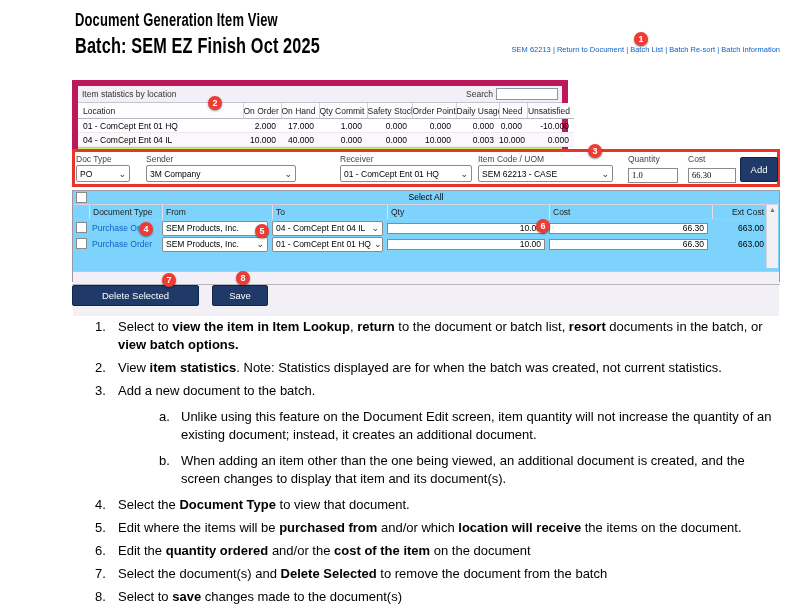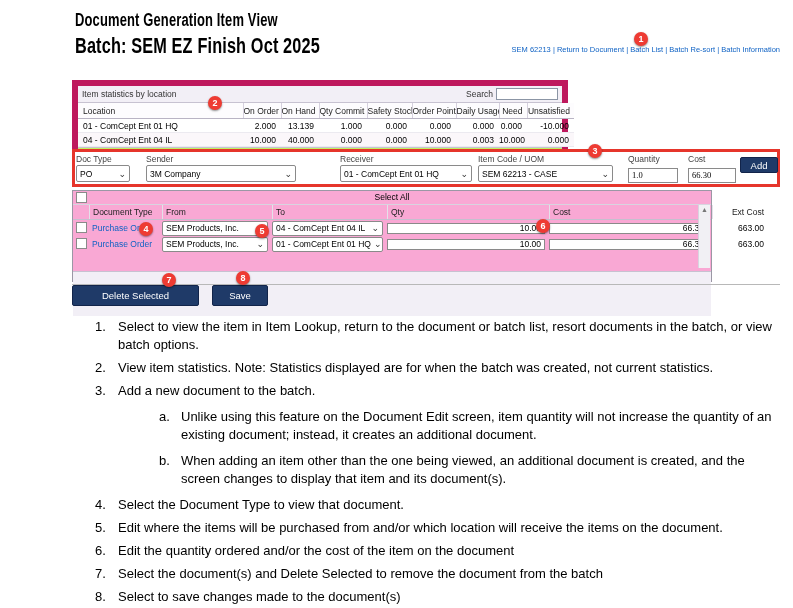--- a/index.html
+++ b/index.html
@@ -34,24 +34,24 @@
   .stats-foot{height:12px;background:#bef264;font-size:8px;color:#333;padding:1px 4px;border-top:1px solid #c7c2d1;}
 
   
   .formbox{left:72px;top:149px;width:702px;height:32px;border:3px solid #e6352b;background:#fff;}
   .f-field{position:absolute;top:2px;}
   .f-label{font-size:8.5px;color:#444;height:10px;white-space:nowrap;}
   .sel{border:1px solid #8a8a8a;border-radius:2px;background:#fff;height:15px;display:flex;align-items:center;justify-content:space-between;font-size:8.5px;padding:0 3px;margin-top:1px;cursor:pointer;white-space:nowrap;overflow:hidden;}
   .chev{font-size:9px;color:#333;line-height:6px;margin-left:3px;flex:none;}
   .f-inp{border:1px solid #8a8a8a;height:13px;font-size:8.5px;padding:0 3px;margin-top:1px;box-sizing:content-box;font-family:Liberation Serif, serif;}
   .navy-btn{background:#1f3a68;color:#fff;border:1px solid #12244a;border-radius:2px;font-size:9.5px;display:flex;align-items:center;justify-content:center;cursor:pointer;font-family:"Liberation Sans",sans-serif;}
-  .add-btn{position:absolute;left:665px;top:5px;width:38px;height:16px;}
-
-  
-  .docs{left:72px;top:190px;width:640px;height:92px;border:1px solid #9b97a5;box-sizing:border-box;background:#f9a8d4;}
+  .add-btn{position:absolute;left:665px;top:5px;width:38px;height:25px;}
+
+  
+  .docs{left:72px;top:190px;width:708px;height:92px;border:1px solid #9b97a5;box-sizing:border-box;background:#7dd3fc;}
   .sa-row{height:13px;border-bottom:1px solid #d8d4df;position:relative;font-size:8.5px;}
   .sa-label{position:absolute;left:0;right:0;text-align:center;top:1px;}
   .cb{display:inline-block;width:9px;height:9px;border:1px solid #8a8a8a;background:#fff;cursor:pointer;flex:none;}
   .sa-cb{position:absolute;left:3px;top:1px;}
   .hd-row{height:14px;border-bottom:1px solid #c5c0cf;display:flex;align-items:center;font-size:8.5px;color:#222;}
   .hd-row .hc{overflow:hidden;white-space:nowrap;padding-left:3px;box-sizing:border-box;border-left:1px solid #e4e1e9;height:100%;line-height:14px;}
   .doc-row{height:16px;display:flex;align-items:center;font-size:8.5px;}
   .c0{width:16px;text-align:center;flex:none;}
   .c1{width:73px;flex:none;padding-left:3px;box-sizing:border-box;overflow:hidden;white-space:nowrap;}
   .c2{width:110px;flex:none;box-sizing:border-box;padding-right:4px;}
@@ -72,21 +72,21 @@
   .del-btn{left:72px;top:285px;width:127px;height:21px;}
   .save-btn{left:212px;top:285px;width:56px;height:21px;}
 
   
   .instructions{left:95px;top:318px;width:684px;font-size:13px;line-height:18px;color:#000;}
   .ins{display:flex;margin-bottom:5px;}
   .ins-num{width:23px;flex:none;}
   .ins-body{flex:1;}
   .sub{display:flex;margin:8px 0 8px 64px;}
   .sub-num{width:22px;flex:none;}
-  .instructions b{font-weight:400;}
+  .instructions b{font-weight:700;}
 </style>
 </head>
 <body>
 
 <div class="abs title1">Document Generation Item View</div>
 <div class="abs title2">Batch: SEM EZ Finish Oct 2025</div>
 
 <div class="abs nav" id="nav-links"><span class="nav-link">SEM 62213</span><span class="nav-sep"> | </span><span class="nav-link">Return to Document</span><span class="nav-sep"> | </span><span class="nav-link">Batch List</span><span class="nav-sep"> | </span><span class="nav-link">Batch Re-sort</span><span class="nav-sep"> | </span><span class="nav-link">Batch Information</span></div>
 
 <div class="badge" style="left:634px;top:32px">1</div>
@@ -127,21 +127,21 @@
           <th>Order Point</th>
           <th>Daily Usage</th>
           <th>Need</th>
           <th>Unsatisfied</th>
         </tr>
       </thead>
     <tbody id="stats-body">
         <tr class="">
           <td>01 - ComCept Ent 01 HQ</td>
           <td>2.000</td>
-          <td>13.139</td>
+          <td>17.000</td>
           <td>1.000</td>
           <td>0.000</td>
           <td>0.000</td>
           <td>0.000</td>
           <td>0.000</td>
           <td>-10.000</td>
         </tr>
         <tr class="alt">
           <td>04 - ComCept Ent 04 IL</td>
           <td>10.000</td>

